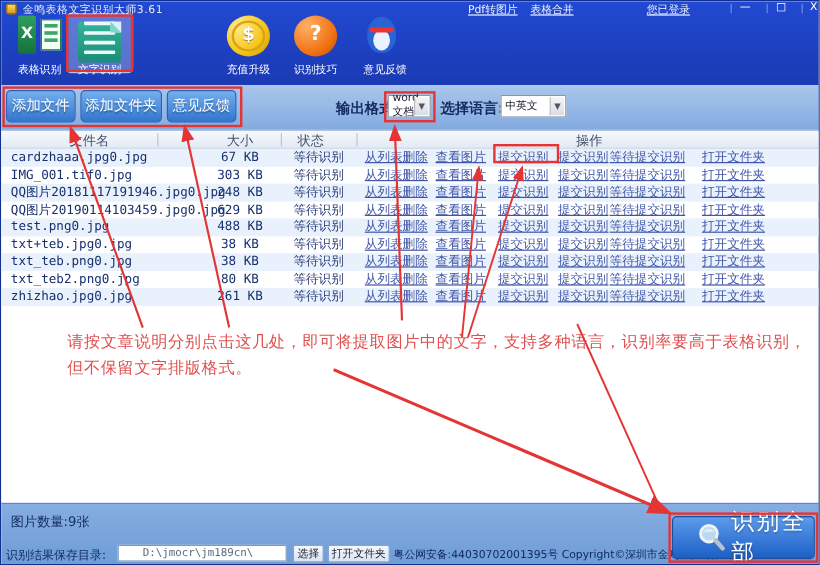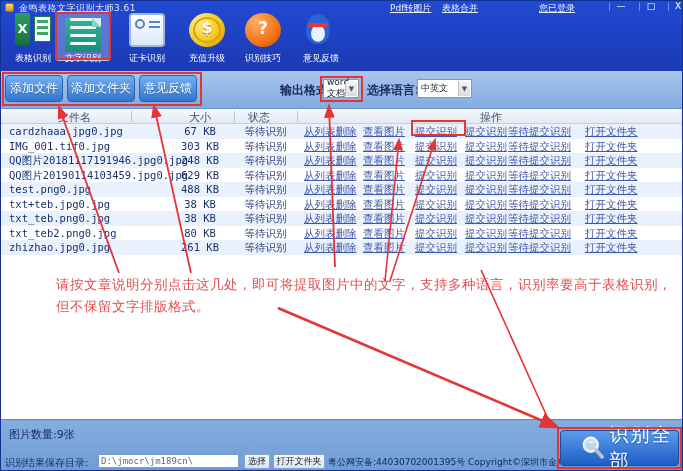--- a/index.html
+++ b/index.html
@@ -87,21 +87,21 @@
   #arrows{position:absolute;left:0;top:0;width:683px;height:471px;pointer-events:none;z-index:41;}
 
   
   .footer{position:absolute;left:0;top:418px;width:683px;height:53px;
           background:linear-gradient(#85ade1,#6e9cd6);border-top:1px solid #5d88c2;box-sizing:border-box;}
   .count-label{position:absolute;left:8px;top:8px;font-size:11px;color:#142e66;}
   .savebar{position:absolute;left:0;top:33px;width:683px;height:20px;}
   .save-label{position:absolute;left:4px;top:4px;font-size:10px;color:#142e66;}
   .save-input{position:absolute;left:97px;top:2px;width:141px;height:14px;background:#fff;border:1px solid #7a9cc4;
               box-sizing:border-box;font-size:9px;color:#5a6b80;font-family:"DejaVu Sans Mono","Liberation Mono",monospace;
-              display:flex;align-items:center;padding-left:2px;}
+              display:flex;align-items:center;padding-left:20px;}
   .mini-btn{position:absolute;top:2px;height:15px;border:1px solid #8aa4c8;border-radius:2px;
             background:linear-gradient(#f4f8fc,#d9e4f2);font-size:9px;color:#223;
             display:flex;align-items:center;justify-content:center;cursor:pointer;box-sizing:border-box;}
   .copyright{position:absolute;left:327px;top:4px;font-size:9px;color:#10275e;white-space:nowrap;}
   .recog-all{position:absolute;left:559px;top:429px;width:119px;height:36px;border:1px solid #174f9e;border-radius:4px;
              background:linear-gradient(#5b9cec,#1d5ec6);display:flex;align-items:center;justify-content:center;
              cursor:pointer;box-sizing:border-box;z-index:30;padding-left:20px;}
   .recog-all .lbl{color:#fff;font-size:19px;letter-spacing:2px;text-shadow:0 1px 2px rgba(0,0,0,.35);margin-left:4px;}
 </style>
 </head>
@@ -144,28 +144,20 @@
       <div class="ic ic-doc">
         <div class="fold"></div>
           <i></i>
           <i></i>
           <i></i>
           <i></i>
       </div>
       <div class="tool-label">文字识别</div>
     </div>
 
-    <div class="tool-item" style="left:120px">
-      <div class="ic ic-card">
-        <div class="ph"></div>
-          <i style="top:6px"></i>
-          <i style="top:11px"></i>
-      </div>
-      <div class="tool-label">证卡识别</div>
-    </div>
 
     <div class="tool-item" style="left:180px">
       <div class="ic ic-coin">
         <div class="ring"></div>
           <span>$</span>
       </div>
       <div class="tool-label">充值升级</div>
     </div>
 
     <div class="tool-item" style="left:236px">

